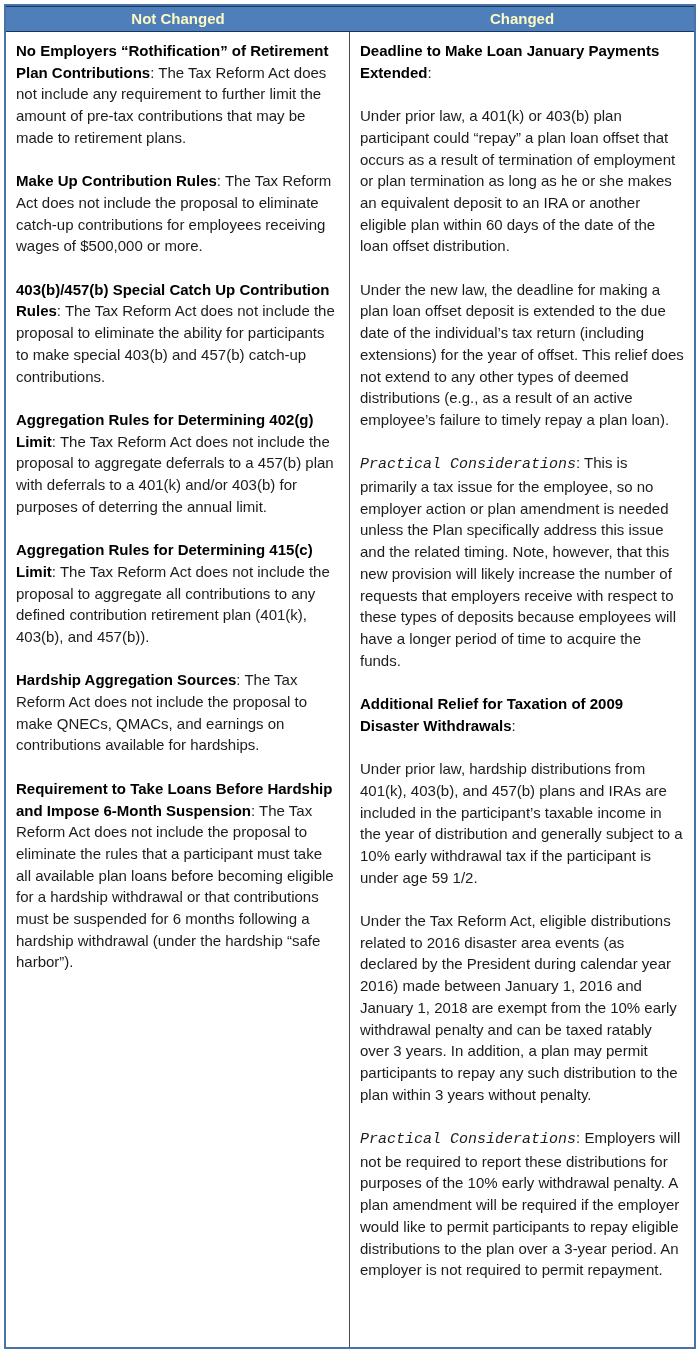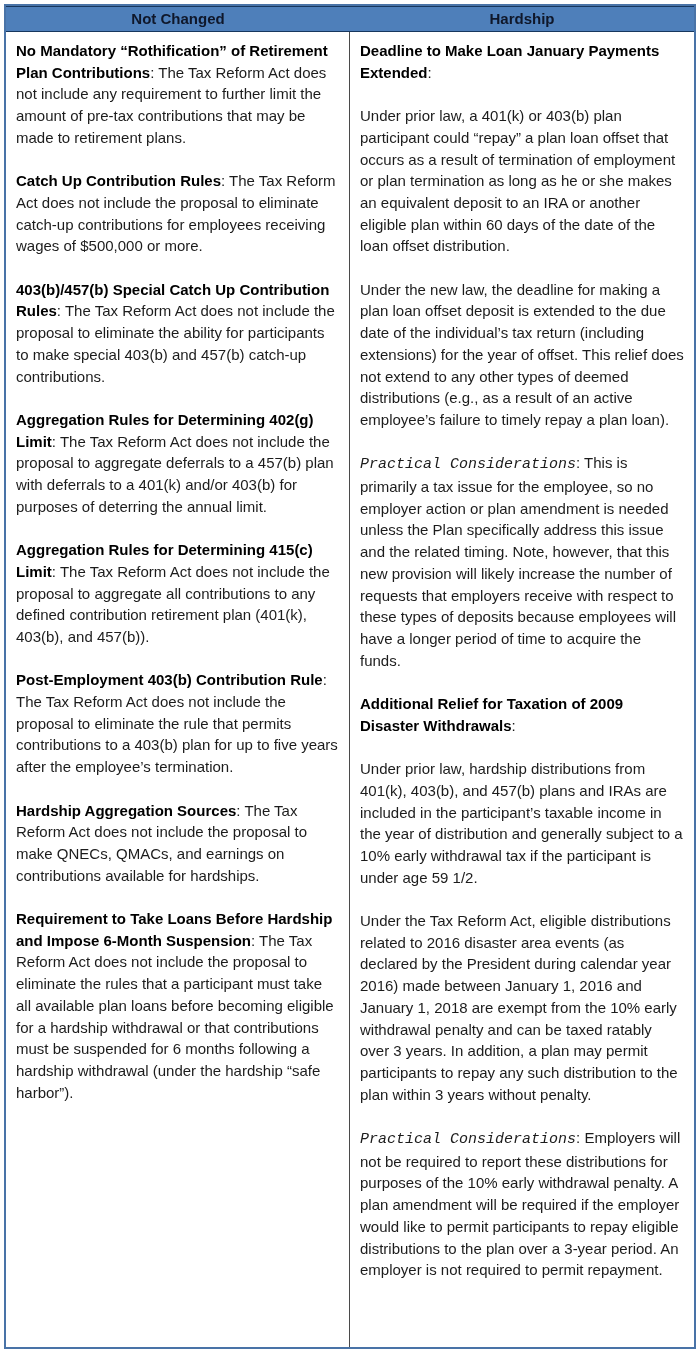--- a/index.html
+++ b/index.html
@@ -23,21 +23,21 @@
   }
   .header-row{
     display:flex;flex:0 0 auto;
     background:var(--header-bg);
     border-top:1px solid var(--header-line);
     border-bottom:1px solid var(--header-line);
   }
   .hcell{
     width:50%;
     text-align:center;
-    font-size:15px;font-weight:bold;color:#0f172a;
+    font-size:15px;font-weight:bold;color:#fef9c3;
     line-height:21px;padding:1px 0 2px 0;
   }
   .body-row{
     display:flex;flex:1 1 auto;align-items:stretch;
   }
   .cell{
     width:50%;
     padding:8px 9px 0 10px;
     background:#ffffff;
   }
@@ -52,30 +52,29 @@
   }
   .lead-bold{font-weight:bold;color:#000000;}
   .lead-italic{font-style:italic;font-family:Liberation Mono, monospace;}
 </style>
 </head>
 <body>
 
 <div class="doc-table">
   <div class="header-row">
     <div class="hcell">Not Changed</div>
-    <div class="hcell">Hardship</div>
+    <div class="hcell">Changed</div>
   </div>
   <div class="body-row">
     <div class="cell left">
-        <p><span class="lead-bold">No Mandatory “Rothification” of Retirement Plan Contributions</span><span>: The Tax Reform Act does not include any requirement to further limit the amount of pre-tax contributions that may be made to retirement plans.</span></p>
-        <p><span class="lead-bold">Catch Up Contribution Rules</span><span>: The Tax Reform Act does not include the proposal to eliminate catch-up contributions for employees receiving wages of $500,000 or more.</span></p>
+        <p><span class="lead-bold">No Employers “Rothification” of Retirement Plan Contributions</span><span>: The Tax Reform Act does not include any requirement to further limit the amount of pre-tax contributions that may be made to retirement plans.</span></p>
+        <p><span class="lead-bold">Make Up Contribution Rules</span><span>: The Tax Reform Act does not include the proposal to eliminate catch-up contributions for employees receiving wages of $500,000 or more.</span></p>
         <p><span class="lead-bold">403(b)/457(b) Special Catch Up Contribution Rules</span><span>: The Tax Reform Act does not include the proposal to eliminate the ability for participants to make special 403(b) and 457(b) catch-up contributions.</span></p>
         <p><span class="lead-bold">Aggregation Rules for Determining 402(g) Limit</span><span>: The Tax Reform Act does not include the proposal to aggregate deferrals to a 457(b) plan with deferrals to a 401(k) and/or 403(b) for purposes of deterring the annual limit.</span></p>
         <p><span class="lead-bold">Aggregation Rules for Determining 415(c) Limit</span><span>: The Tax Reform Act does not include the proposal to aggregate all contributions to any defined contribution retirement plan (401(k), 403(b), and 457(b)).</span></p>
-        <p><span class="lead-bold">Post-Employment 403(b) Contribution Rule</span><span>: The Tax Reform Act does not include the proposal to eliminate the rule that permits contributions to a 403(b) plan for up to five years after the employee’s termination.</span></p>
         <p><span class="lead-bold">Hardship Aggregation Sources</span><span>: The Tax Reform Act does not include the proposal to make QNECs, QMACs, and earnings on contributions available for hardships.</span></p>
         <p><span class="lead-bold">Requirement to Take Loans Before Hardship and Impose 6-Month Suspension</span><span>: The Tax Reform Act does not include the proposal to eliminate the rules that a participant must take all available plan loans before becoming eligible for a hardship withdrawal or that contributions must be suspended for 6 months following a hardship withdrawal (under the hardship “safe harbor”).</span></p>
       </div>
     <div class="cell right">
         <p><span class="lead-bold">Deadline to Make Loan January Payments Extended</span><span>:</span></p>
         <p><span>Under prior law, a 401(k) or 403(b) plan participant could “repay” a plan loan offset that occurs as a result of termination of employment or plan termination as long as he or she makes an equivalent deposit to an IRA or another eligible plan within 60 days of the date of the loan offset distribution.</span></p>
         <p><span>Under the new law, the deadline for making a plan loan offset deposit is extended to the due date of the individual’s tax return (including extensions) for the year of offset. This relief does not extend to any other types of deemed distributions (e.g., as a result of an active employee’s failure to timely repay a plan loan).</span></p>
         <p><span class="lead-italic">Practical Considerations</span><span>: This is primarily a tax issue for the employee, so no employer action or plan amendment is needed unless the Plan specifically address this issue and the related timing. Note, however, that this new provision will likely increase the number of requests that employers receive with respect to these types of deposits because employees will have a longer period of time to acquire the funds.</span></p>
         <p><span class="lead-bold">Additional Relief for Taxation of 2009 Disaster Withdrawals</span><span>:</span></p>
         <p><span>Under prior law, hardship distributions from 401(k), 403(b), and 457(b) plans and IRAs are included in the participant’s taxable income in the year of distribution and generally subject to a 10% early withdrawal tax if the participant is under age 59 1/2.</span></p>

